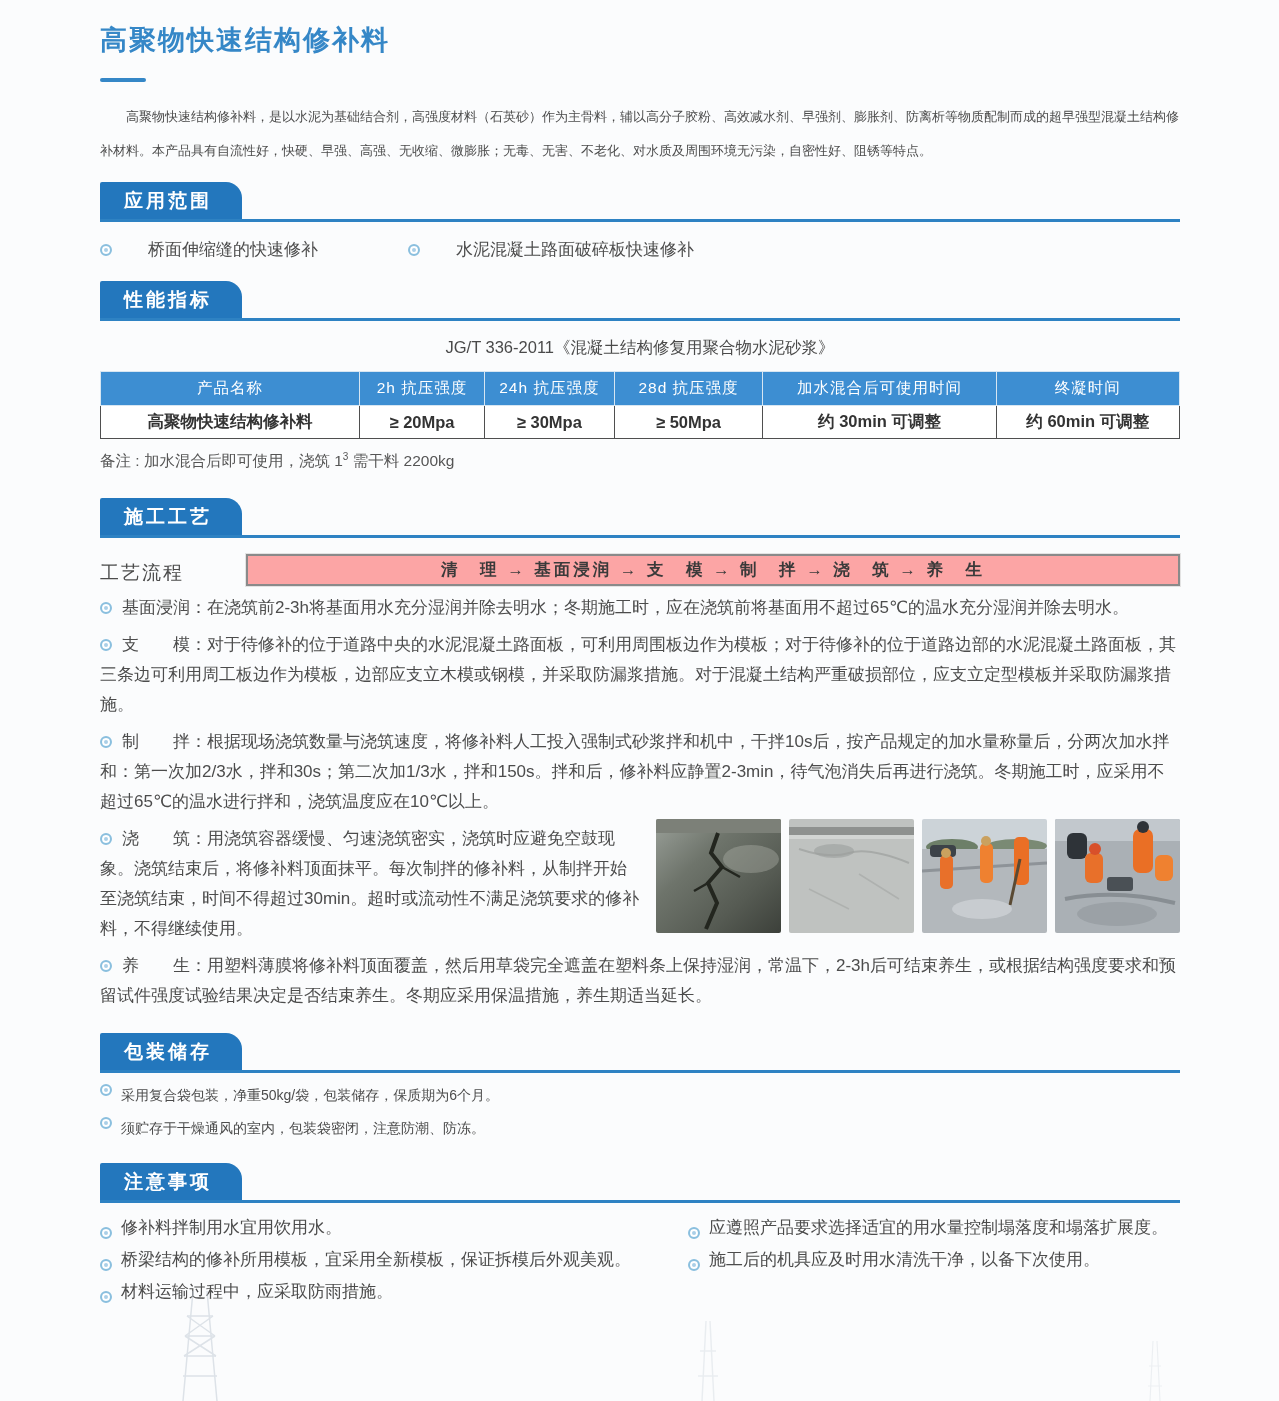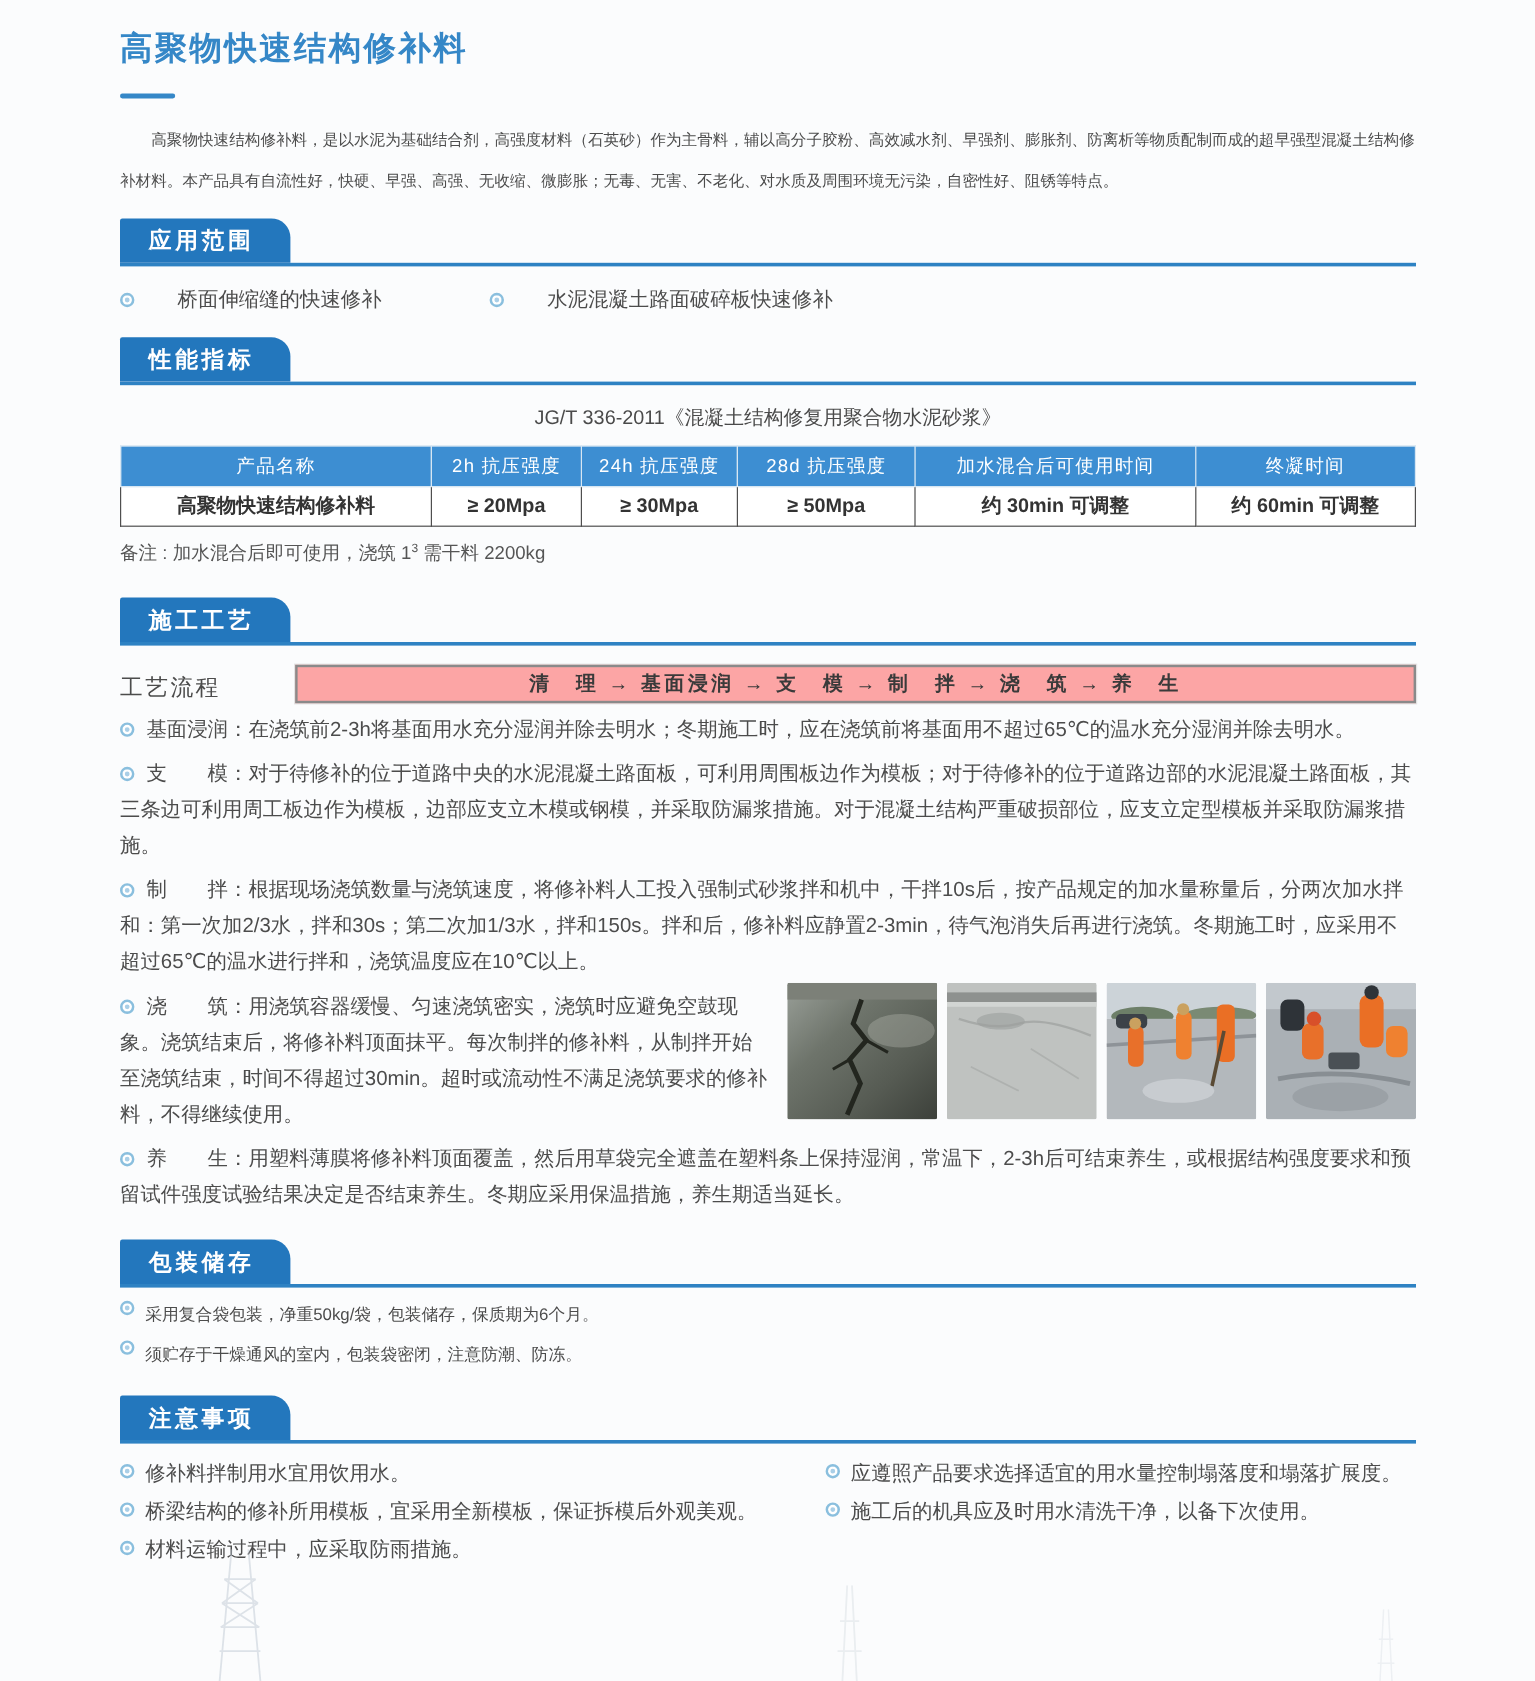--- a/index.html
+++ b/index.html
@@ -66,21 +66,21 @@
 
   .photo-strip { float:right; width:524px; height:114px; margin:2px 0 8px 14px; display:flex; gap:8px; }
   .photo { flex:1; border-radius:2px; overflow:hidden; position:relative; }
   .photo svg { display:block; width:100%; height:100%; }
 
   
   .pack-item { display:flex; align-items:flex-start; font-size:14px; line-height:22px; margin-top:11px; }
 
   
   .notes { position:relative; margin-top:14px; font-size:17px; }
-  .note-item { display:flex; align-items:flex-start; line-height:22px; margin:0 0 10px; }
+  .note-item { display:flex; align-items:flex-end; line-height:22px; margin:0 0 10px; }
   .note-item .bullet { margin-top:3px; }
   .notes-right { position:absolute; left:588px; top:0; width:492px; }
 
   
   .watermark { position:absolute; bottom:0; opacity:.45; pointer-events:none; }
   .wm-1 { left:165px; }
   .wm-2 { left:688px; opacity:.3; }
   .wm-3 { left:1140px; opacity:.25; }
 </style>
 </head>

